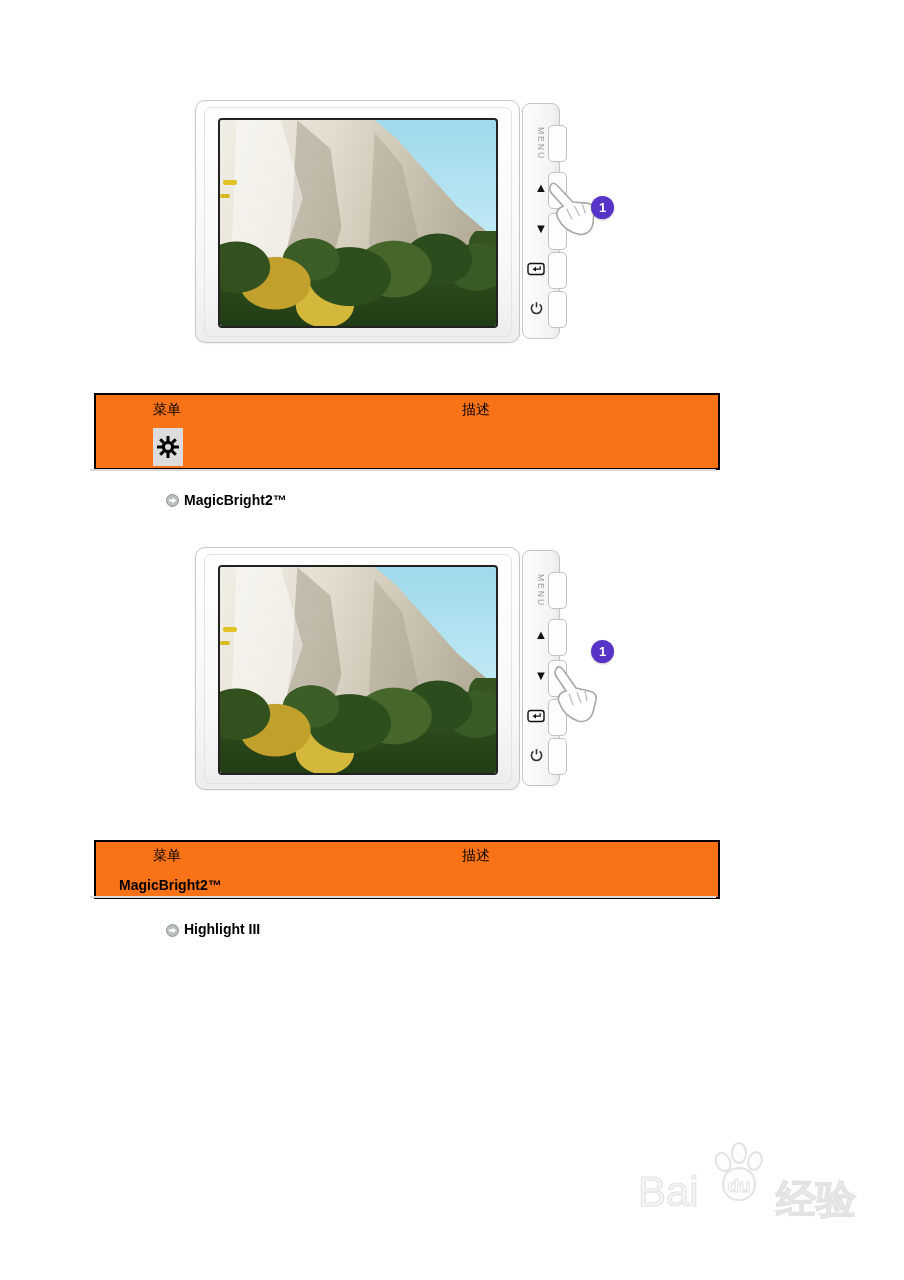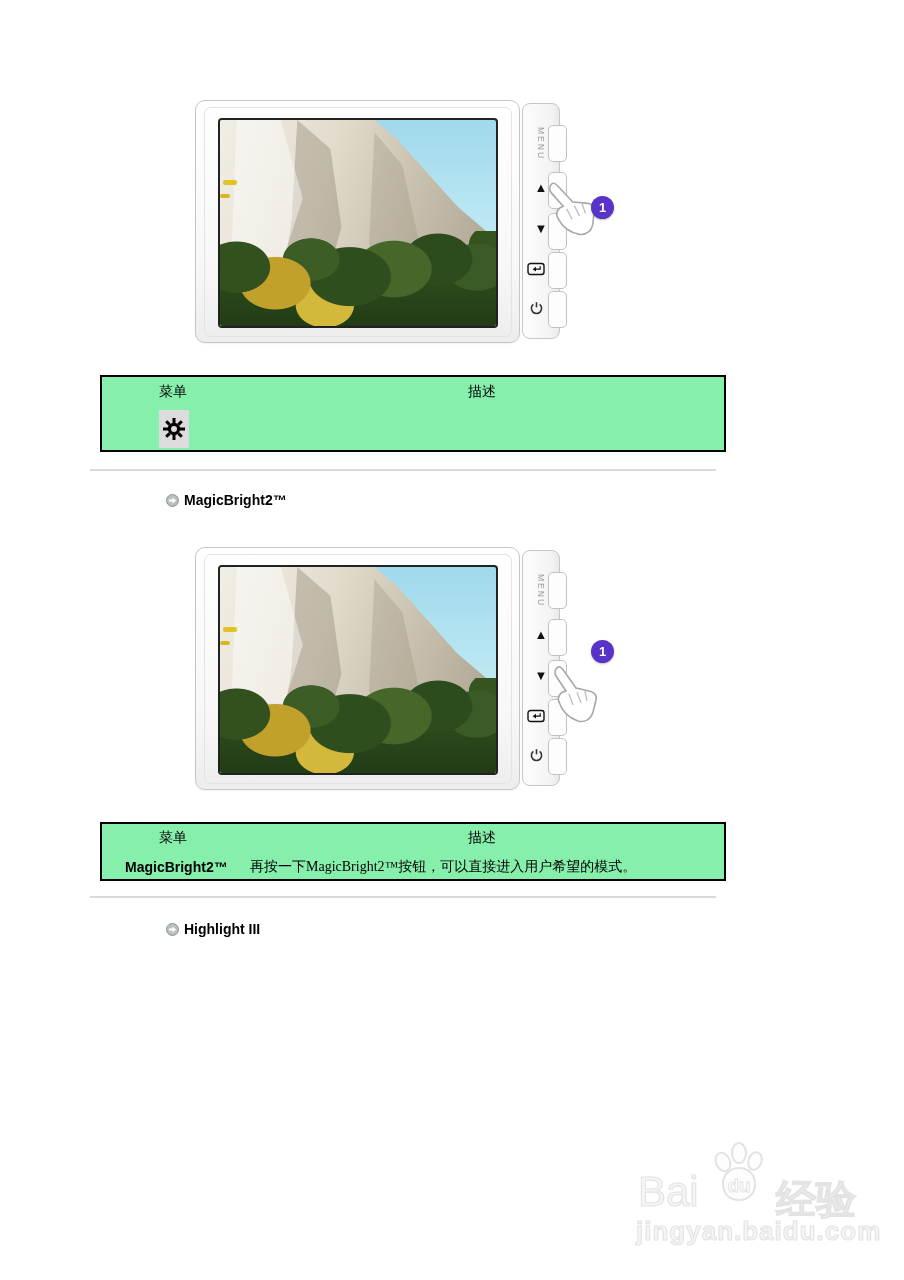--- a/index.html
+++ b/index.html
@@ -57,21 +57,21 @@
   .arrow-glyph { position:absolute; left:327px; width:38px; text-align:center;
     font-size:13px; color:#111; line-height:14px; }
   .svg-btn { position:absolute; }
   
   .hand { position:absolute; width:52px; height:66px; }
   .callout { position:absolute; width:23px; height:23px; border-radius:50%;
     color:#fff; font-size:13px; font-weight:bold; text-align:center; line-height:23px;
     box-shadow:0 1px 2px rgba(0,0,0,.25); }
 
   
-  .menu-table { position:absolute; left:100px; width:626px; border:2px solid #000; background:#86efac; }
+  .menu-table { position:absolute; left:94px; width:626px; border:2px solid #000; background:#f97316;margin-top:18px; }
   .serif { font-family:"Liberation Serif","DejaVu Serif",serif; }
   .th-menu { position:absolute; left:57px; top:6px; font-size:14px; color:#000; }
   .th-desc { position:absolute; left:350px; top:6px; width:60px; text-align:center; font-size:14px; color:#000; }
   .brightness-box { position:absolute; left:57px; top:33px; width:30px; height:38px;
     background:#dcdcdc; display:flex; align-items:center; justify-content:center; }
   .row-desc1 { position:absolute; left:150px; top:33px; height:38px; line-height:38px; font-size:14px; color:#000; }
   .row-menu2 { position:absolute; left:23px; top:31px; height:24px; line-height:24px; font-size:14px; font-weight:bold; color:#000; }
   .row-desc2 { position:absolute; left:148px; top:31px; height:24px; line-height:24px; font-size:14px; color:#000; }
 
   .hr-rule { position:absolute; left:90px; width:626px; height:2px; background:#dadada; }
@@ -196,42 +196,40 @@
       <path d="M9 3 C6 5 5 9 7 12 L17 27 C11 28 8 33 10 38 C13 47 20 54 29 57 C36 59 42 55 44 48 L47 36 C48 31 45 28 40 27 L27 24 L15 7 C13 4 11 2 9 3 Z" fill="#ffffff" stroke="#a8a8a8" stroke-width="1.6"></path>
       <path d="M20 30 L24 41 M28 28 L32 39 M36 27 L38 37" stroke="#bdbdbd" stroke-width="1.3" fill="none"></path>
     </svg>
     <div class="callout" style="left:396px; top:93px; background:#5733c8;">1</div>
   </div>
 
   <div class="menu-table serif" style="top:822px; height:59px;">
     <div class="th-menu" style="top:5px;">菜单</div>
     <div class="th-desc" style="top:5px;">描述</div>
     <div class="row-menu2" style="font-family:'Liberation Sans','DejaVu Sans',sans-serif;">MagicBright2™</div>
-    <div class="row-desc2">再按一下MagicBright2™按钮，可以直接进入用户希望的模式。</div>
   </div>
 
   <div class="hr-rule" style="top:896px;"></div>
 
-  <div class="section-heading" style="top:921px;">
+  <div class="section-heading" style="top:921px;align-items:flex-end;">
     <svg width="13" height="13" viewBox="0 0 13 13">
       <circle cx="6.5" cy="6.5" r="6" fill="#b9bebe" stroke="#8e9393" stroke-width="1"></circle>
       <rect x="3" y="5.4" width="4" height="2.2" fill="#ffffff"></rect>
       <path d="M6.5 3.4 L10.2 6.5 L6.5 9.6 Z" fill="#ffffff"></path>
     </svg>
     <span class="label">Highlight III</span>
   </div>
 
   <div class="watermark">
     <div class="wm-bai">Bai</div>
     <svg class="wm-paw" width="66" height="62" viewBox="0 0 66 62">
       <g fill="#fdfdfd" stroke="#e3e3e3" stroke-width="2">
         <ellipse cx="17" cy="20" rx="7" ry="9.5" transform="rotate(-24 17 20)"></ellipse>
         <ellipse cx="33" cy="11" rx="7" ry="10"></ellipse>
         <ellipse cx="49" cy="19" rx="6.5" ry="9" transform="rotate(20 49 19)"></ellipse>
         <path d="M17 42 C17 32 24 26 33 26 C42 26 49 32 49 42 C49 52 42 58 33 58 C24 58 17 52 17 42 Z"></path>
       </g>
       <text x="33" y="50" text-anchor="middle" font-size="19" font-weight="bold" font-family="Liberation Sans, sans-serif" fill="#fdfdfd" stroke="#e3e3e3" stroke-width="1">du</text>
     </svg>
     <div class="wm-cn">经验</div>
-    <div class="wm-url">jingyan.baidu.com</div>
   </div>
 
 </div>
 
 </body></html>

